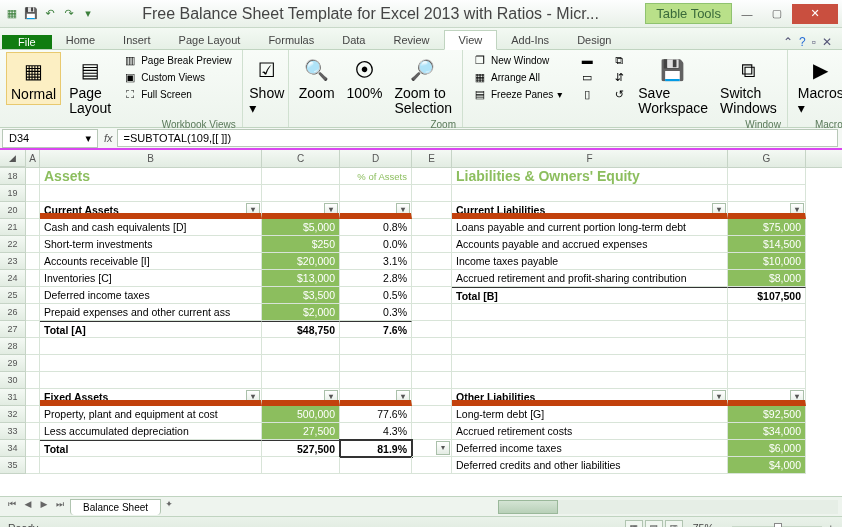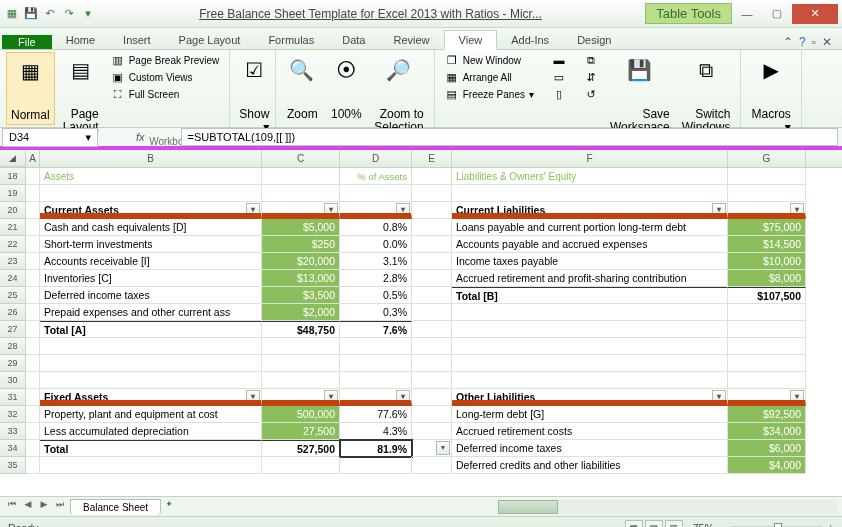--- a/index.html
+++ b/index.html
@@ -2,68 +2,68 @@
 <html><head>
 <meta charset="utf-8">
 <style>
 * { box-sizing: border-box; margin: 0; padding: 0; font-family: 'Segoe UI', Tahoma, sans-serif; }
 body { background: #fff; width: 842px; height: 527px; overflow: hidden; font-size: 11px; }
 
 
 .titlebar { height: 28px; background: linear-gradient(#fdfefe,#e8f0e8); border-bottom: 1px solid #c8d8c8; display: flex; align-items: center; padding: 0 4px; }
 .titlebar .qat { display: flex; gap: 3px; align-items: center; }
 .titlebar .qat-icon { width: 16px; height: 16px; display: flex; align-items: center; justify-content: center; font-size: 11px; color: #3a7f3a; }
-.titlebar .title { flex: 1; text-align: center; color: #444; font-size: 12px; text-decoration: underline; }
+.titlebar .title { flex: 1; text-align: center; color: #444; font-size: 16px; }
 .titlebar .table-tools { background: #b9e089; padding: 2px 10px; font-size: 13px; color: #3a6a3a; border: 1px solid #8fc26f; }
 .titlebar .winbtns { display: flex; gap: 0; }
 .titlebar .winbtn { width: 30px; height: 20px; display: flex; align-items: center; justify-content: center; font-size: 11px; color: #555; }
 .titlebar .winbtn.close { background: #c94f3f; color: #fff; width: 46px; }
 
 
 .tabs { height: 22px; background: linear-gradient(#f3f9f3,#e6f0e6); display: flex; align-items: flex-end; padding-left: 2px; border-bottom: 1px solid #c0d4c0; }
 .tab { padding: 3px 14px; font-size: 11px; color: #444; cursor: pointer; }
 .tab.file { background: #107c10; color: #fff; padding: 1px 16px; }
 .tab.active { background: #fff; border: 1px solid #c0d4c0; border-bottom: 1px solid #fff; position: relative; top: 1px; }
 .tabs .help-group { margin-left: auto; display: flex; gap: 6px; padding-right: 10px; align-items: center; }
 .tabs .help-group span { color: #557; font-size: 12px; }
 
 
 .ribbon { height: 78px; background: linear-gradient(#f8fcf8,#edf4ed); border-bottom: 1px solid #c0d4c0; display: flex; }
 .ribbon-group { border-right: 1px solid #d0e0d0; padding: 2px 6px; display: flex; flex-direction: column; }
 .ribbon-group .group-content { flex: 1; display: flex; gap: 4px; align-items: flex-start; }
 .ribbon-group .group-label { text-align: right; font-size: 10px; color: #5a7a5a; padding-bottom: 1px; }
 .big-btn { display: flex; flex-direction: column; align-items: center; padding: 2px 4px; cursor: pointer; min-width: 36px; }
 .big-btn .icon { width: 32px; height: 32px; display: flex; align-items: center; justify-content: center; font-size: 20px; }
-.big-btn .lbl { font-size: 12px; text-align: right; line-height: 1.1; margin-top: 22px; }
+.big-btn .lbl { font-size: 14px; text-align: left; line-height: 1.1; }
 .big-btn.active { background: #fcefc3; border: 1px solid #e8c96f; }
 .small-btns { display: flex; flex-direction: column; gap: 1px; }
 .small-btn { display: flex; align-items: center; gap: 4px; padding: 1px 4px; font-size: 10px; cursor: pointer; white-space: nowrap; }
 .small-btn .icon { width: 14px; height: 14px; display: inline-flex; align-items: center; justify-content: center; font-size: 11px; }
 
 
-.formula-bar { height: 22px; background: #f4f8f4; border-bottom: 4px solid #d946ef; display: flex; align-items: center; gap: 32px; }
+.formula-bar { height: 22px; background: #f4f8f4; border-bottom: 2px solid #d946ef; display: flex; align-items: center; }
 .name-box { width: 96px; border: 1px solid #b8c8b8; background: #fff; padding: 2px 6px; margin: 0 2px; font-size: 11px; display: flex; justify-content: space-between; align-items: center;}
 .fx-btn { padding: 0 4px; font-style: italic; color: #555; }
 .formula-input { flex: 1; border: 1px solid #b8c8b8; background: #fff; padding: 2px 6px; font-size: 11px; margin-right: 4px; }
 
 
 .grid { position: relative; height: 346px; overflow: hidden; background: #fff; }
 .col-headers { display: flex; height: 18px; background: linear-gradient(#f4f9f4,#e2ece2); border-bottom: 1px solid #c6d4c6; }
 .col-header { border-right: 1px solid #c6d4c6; text-align: center; font-size: 10px; color: #555; line-height: 18px; }
 .row { display: flex; height: 17px; }
 .row-header { width: 26px; background: linear-gradient(#f4f9f4,#e2ece2); border-right: 1px solid #c6d4c6; border-bottom: 1px solid #c6d4c6; text-align: center; font-size: 9px; color: #555; line-height: 17px; }
 .cell { border-right: 1px solid #d8e4d8; border-bottom: 1px solid #d8e4d8; padding: 0 4px; font-size: 10.5px; line-height: 17px; overflow: hidden; white-space: nowrap; position: relative; }
 .cell.b { width: 222px; }
 .cell.c { width: 78px; text-align: right; }
 .cell.d { width: 72px; text-align: right; }
 .cell.e { width: 40px; }
 .cell.f { width: 276px; }
 .cell.g { width: 78px; text-align: right; }
 .cell.green-fill { background: #8cbe5e; color: #fff; }
-.cell.section-title { color: #8cbe5e; font-weight: normal; font-size: 10px; }
+.cell.section-title { color: #8cbe5e; font-weight: bold; font-size: 14px; }
 .cell.subsection { font-weight: bold; border-bottom: 6px solid #c2410c; }
 .cell.total-row { font-weight: bold; border-top: 1px solid #333; }
 .cell.pct-label { color: #8cbe5e; font-size: 9.5px; }
 .filter-btn { position: absolute; right: 1px; top: 1px; width: 14px; height: 14px; background: linear-gradient(#fff,#e4ece4); border: 1px solid #aac0aa; font-size: 8px; line-height: 12px; text-align: center; color: #555; }
 .cell.selected { outline: 2px solid #333; outline-offset: -1px; }
 
 
 .sheet-tabs { height: 20px; background: #eef4ee; border-top: 1px solid #c0d4c0; display: flex; align-items: center; padding-left: 4px; }
 .sheet-nav-btn { width: 16px; height: 16px; font-size: 9px; color: #666; text-align: center; }
 .sheet-tab { background: #fff; border: 1px solid #b0c4b0; border-bottom: none; padding: 2px 12px; font-size: 10px; margin-left: 2px; border-radius: 0 0 4px 4px; }

